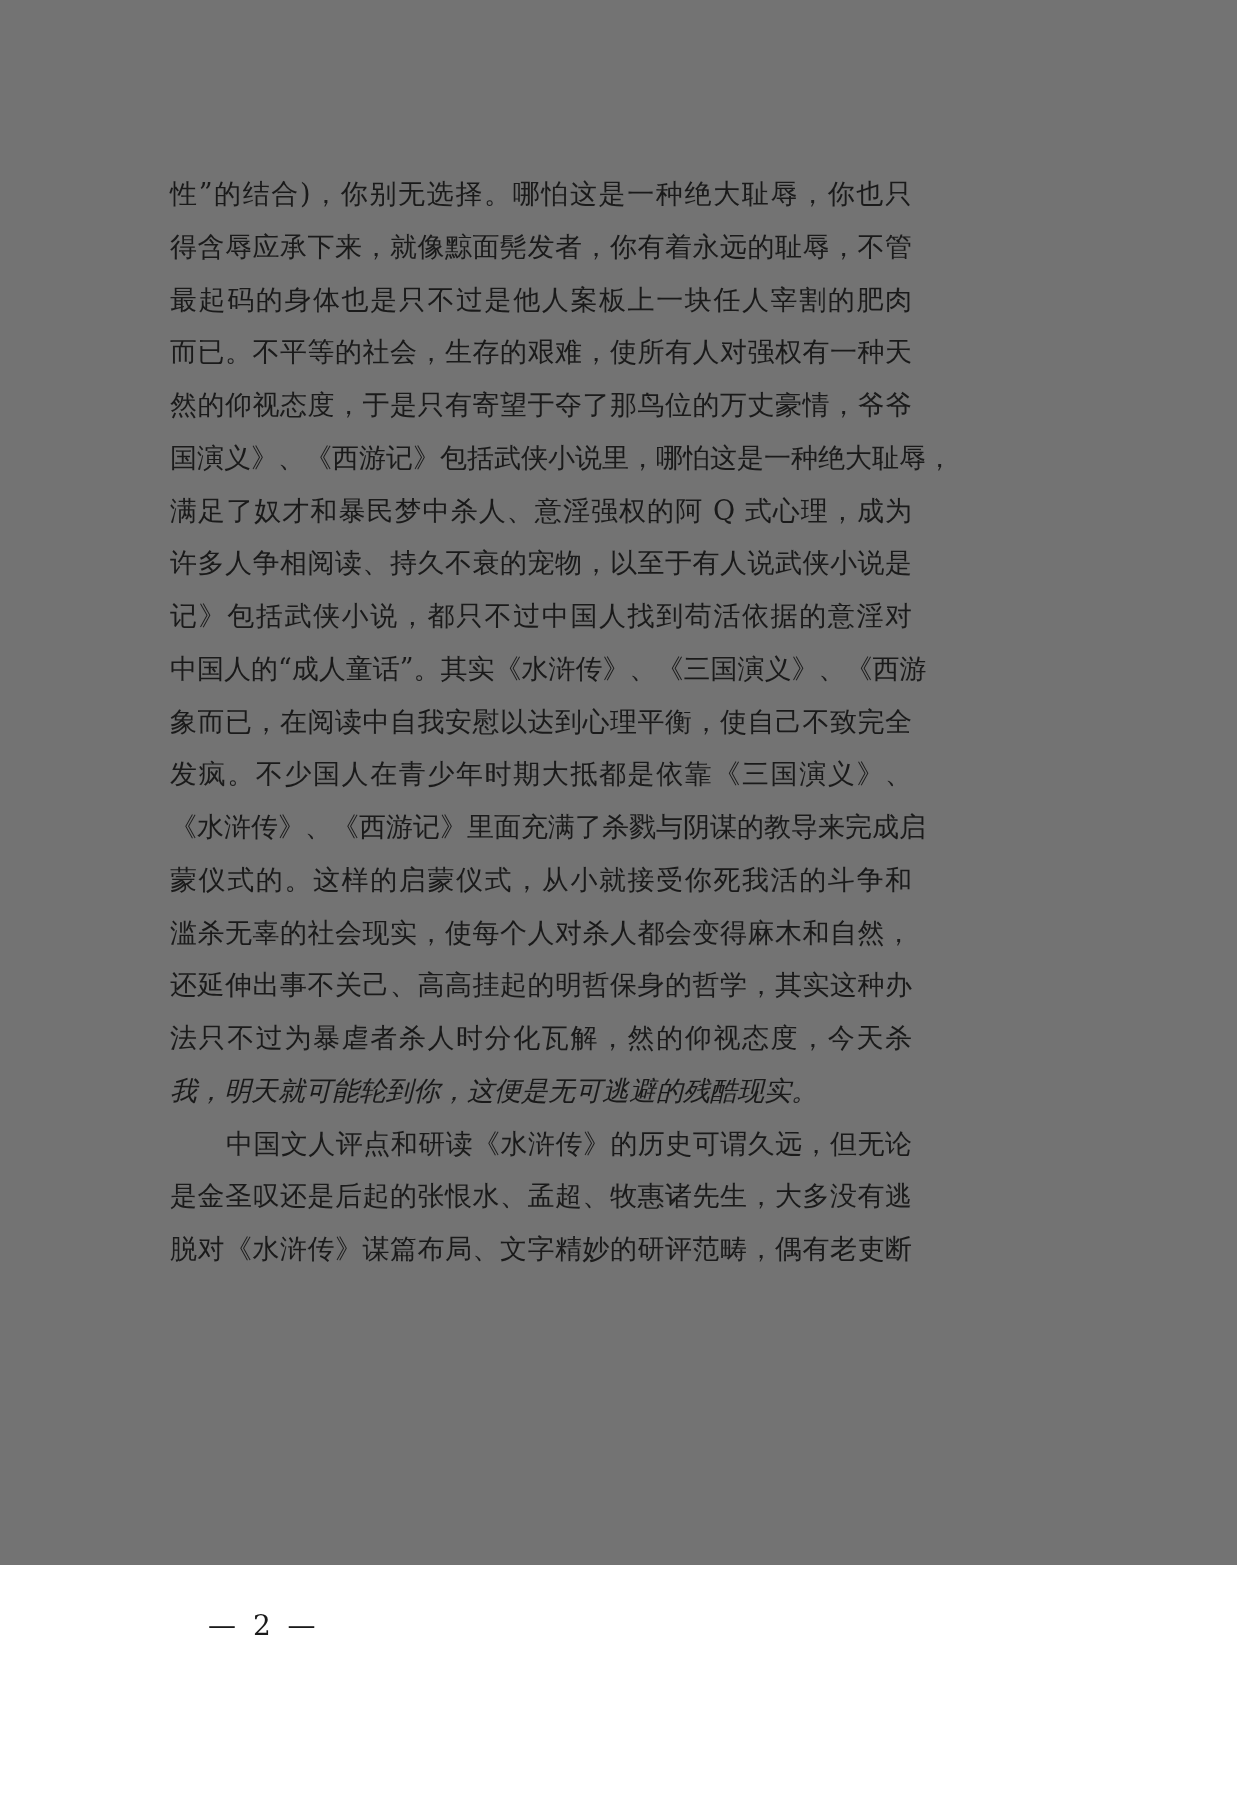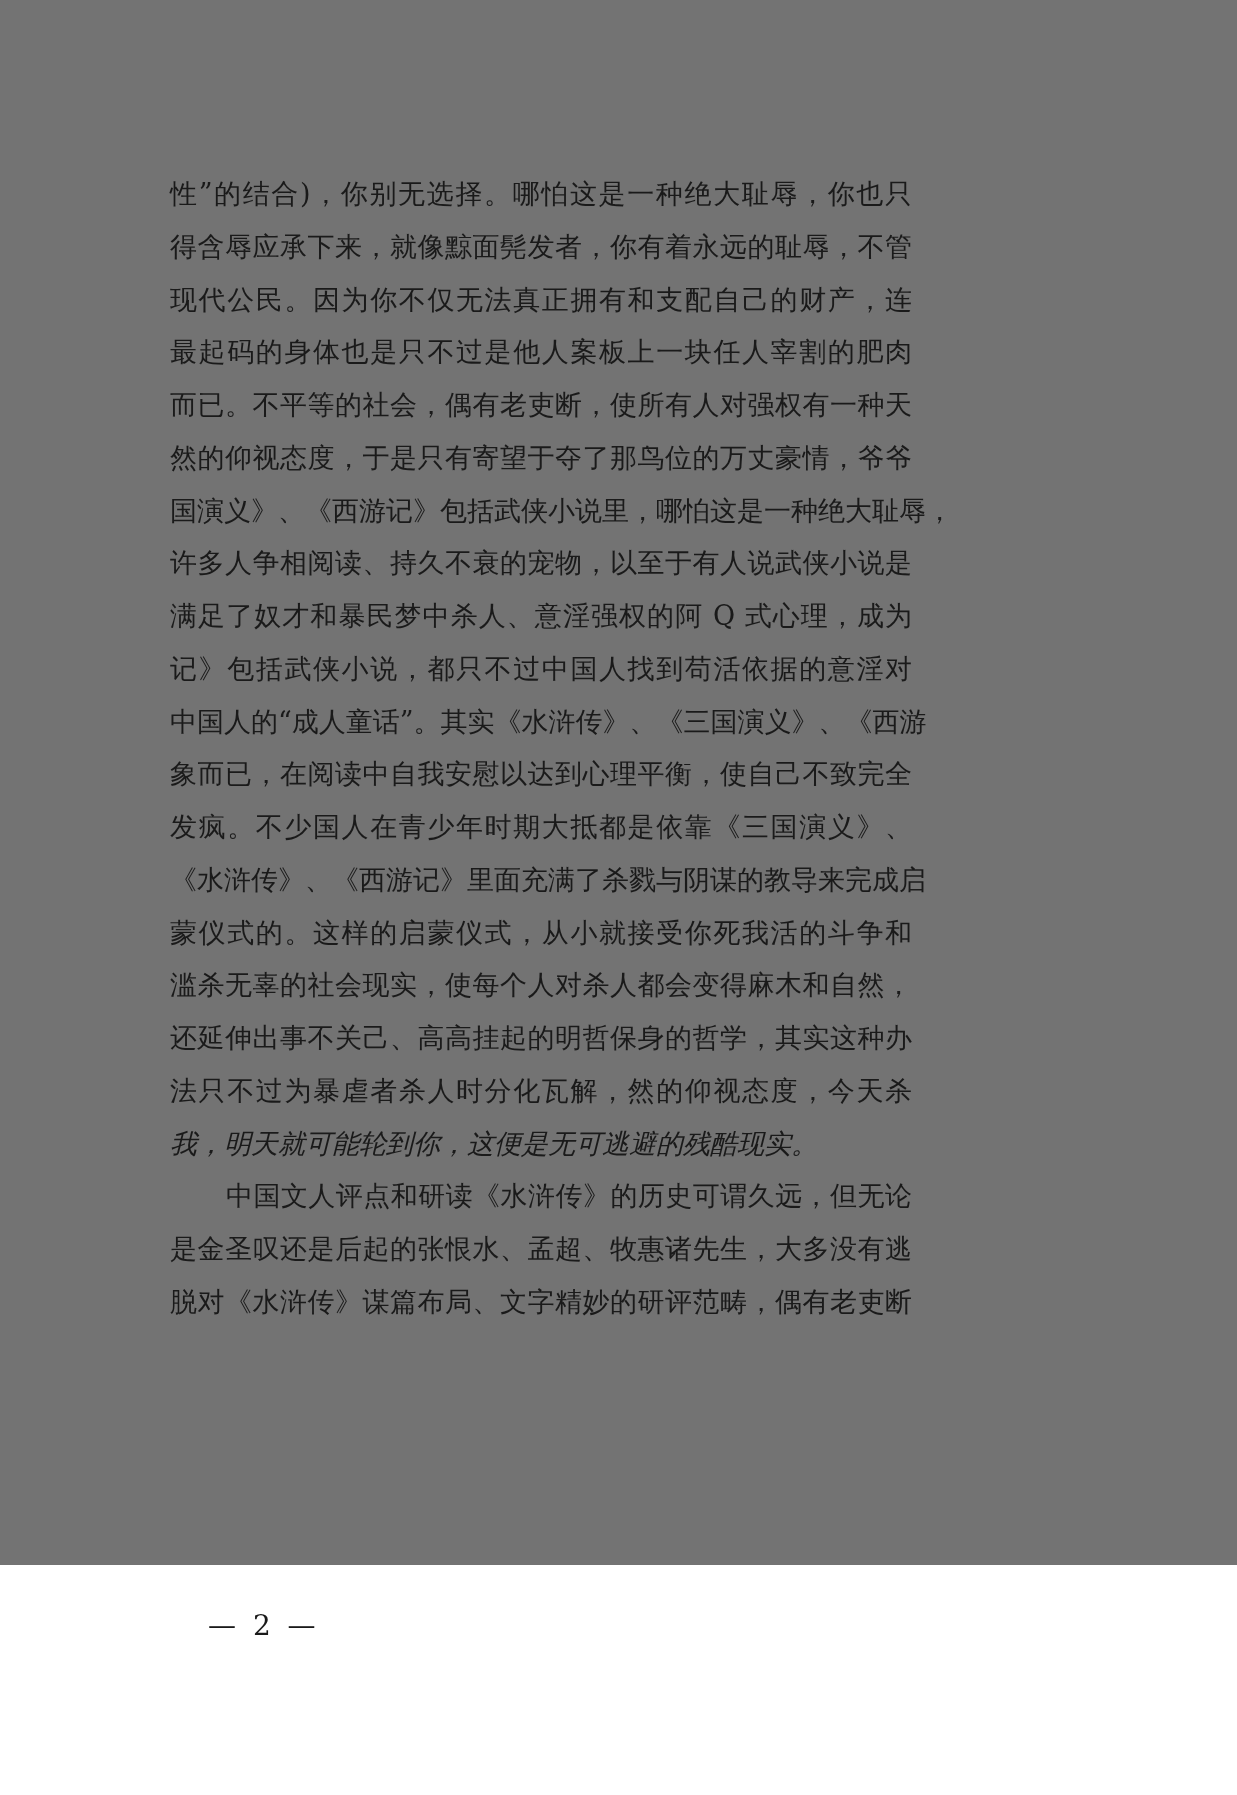--- a/index.html
+++ b/index.html
@@ -15,27 +15,26 @@
                  white-space:nowrap; letter-spacing:4px; }
 </style>
 </head>
 <body>
 
 <div class="page">
   <div class="body-text">
     <div class="paragraph">
       <div class="line">性”的结合)，你别无选择。哪怕这是一种绝大耻辱，你也只</div>
       <div class="line">得含辱应承下来，就像黥面髡发者，你有着永远的耻辱，不管</div>
-      <div class="line">现代公民。因为你不仅无法真正拥有和支配自己的财产，连</div>
       <div class="line">最起码的身体也是只不过是他人案板上一块任人宰割的肥肉</div>
-      <div class="line">而已。不平等的社会，偶有老吏断，使所有人对强权有一种天</div>
+      <div class="line">而已。不平等的社会，生存的艰难，使所有人对强权有一种天</div>
       <div class="line">然的仰视态度，于是只有寄望于夺了那鸟位的万丈豪情，爷爷</div>
       <div class="line">国演义》、《西游记》包括武侠小说里，哪怕这是一种绝大耻辱，</div>
+      <div class="line">满足了奴才和暴民梦中杀人、意淫强权的阿 Q 式心理，成为</div>
       <div class="line">许多人争相阅读、持久不衰的宠物，以至于有人说武侠小说是</div>
-      <div class="line">满足了奴才和暴民梦中杀人、意淫强权的阿 Q 式心理，成为</div>
       <div class="line">记》包括武侠小说，都只不过中国人找到苟活依据的意淫对</div>
       <div class="line">中国人的“成人童话”。其实《水浒传》、《三国演义》、《西游</div>
       <div class="line">象而已，在阅读中自我安慰以达到心理平衡，使自己不致完全</div>
       <div class="line">发疯。不少国人在青少年时期大抵都是依靠《三国演义》、</div>
       <div class="line">《水浒传》、《西游记》里面充满了杀戮与阴谋的教导来完成启</div>
       <div class="line">蒙仪式的。这样的启蒙仪式，从小就接受你死我活的斗争和</div>
       <div class="line">滥杀无辜的社会现实，使每个人对杀人都会变得麻木和自然，</div>
       <div class="line">还延伸出事不关己、高高挂起的明哲保身的哲学，其实这种办</div>
       <div class="line">法只不过为暴虐者杀人时分化瓦解，然的仰视态度，今天杀</div>
       <div class="line last">我，明天就可能轮到你，这便是无可逃避的残酷现实。</div>

